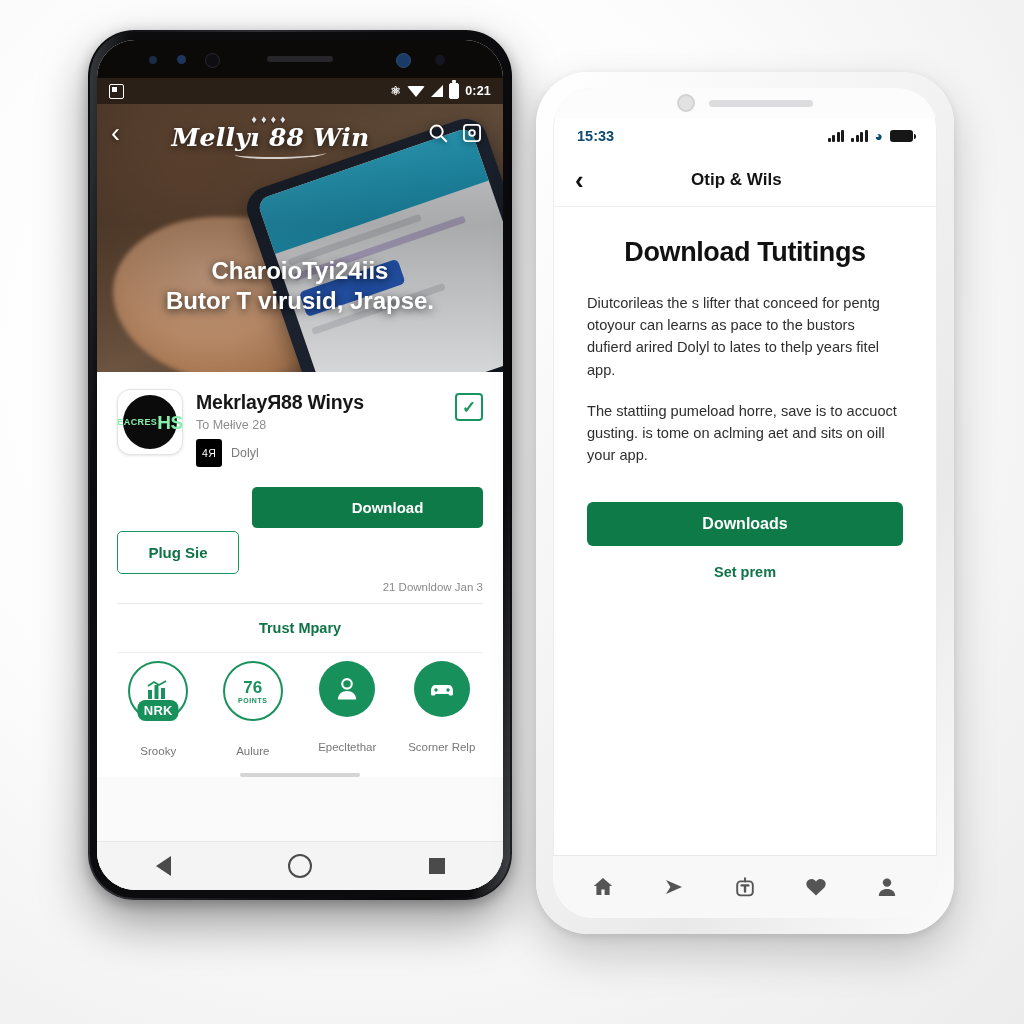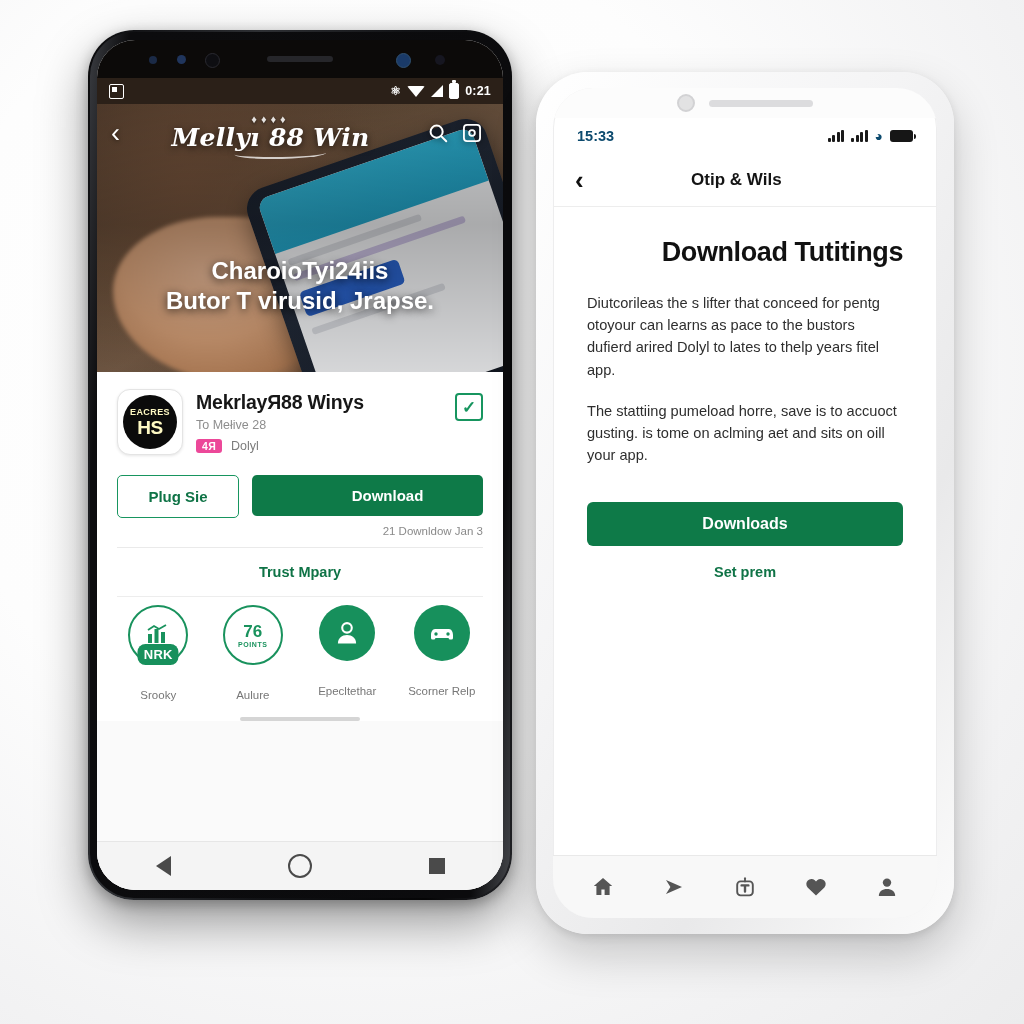--- a/index.html
+++ b/index.html
@@ -101,42 +101,42 @@
   
   .l-body{background:#fafafa;height:calc(100% - 332px);overflow:hidden;position:relative;}
   .card{background:#fff;margin:0;}
   .app-row{display:flex;align-items:flex-start;gap:13px;padding:17px 20px 6px 20px;}
   .app-icon{
     width:64px;height:64px;border-radius:13px;background:#fff;border:1px solid #e4e4e4;
     display:flex;align-items:center;justify-content:center;flex:0 0 auto;
     box-shadow:0 1px 3px rgba(0,0,0,.10);
   }
   .app-icon .disc{
-    width:54px;height:54px;border-radius:50%;background:#0b0b0b;color:#fef9c3;
-    display:flex;flex-direction:column;align-items:center;justify-content:center;line-height:1;
+    width:54px;height:54px;border-radius:50%;background:#0b0b0b;color:#86efac;
+    display:flex;flex-direction:row;align-items:center;justify-content:center;line-height:1;
   }
   .disc .d1{font-size:9px;font-weight:800;letter-spacing:.4px;}
   .disc .d2{font-size:19px;font-weight:900;letter-spacing:-.5px;margin-top:1px;}
   .app-meta{flex:1;min-width:0;padding-top:2px;}
   .app-title{font-size:19.5px;font-weight:800;color:#171717;letter-spacing:-.2px;}
   .app-sub{font-size:12.5px;color:#8d8d8d;margin-top:4px;}
   .badge-row{display:flex;align-items:center;gap:9px;margin-top:7px;}
-  .badge{background:#ec4899;color:#fff;font-size:10.5px;font-weight:700;padding:1px 6px;border-radius:3px;letter-spacing:.3px;}
+  .badge{background:#000000;color:#fff;font-size:10.5px;font-weight:400;padding:8px 6px;border-radius:3px;letter-spacing:.3px;}
   .badge-label{font-size:12.5px;color:#7c7c7c;}
   .check-box{
     width:24px;height:24px;border:2px solid #17955f;border-radius:4px;color:#17955f;
     display:flex;align-items:center;justify-content:center;font-size:17px;font-weight:900;
     flex:0 0 auto;margin-top:4px;cursor:pointer;
   }
   .btn-row{display:flex;gap:13px;padding:14px 20px 0 20px;}
   .btn{
     height:41px;border-radius:5px;display:flex;align-items:center;justify-content:center;
     font-size:15px;font-weight:800;cursor:pointer;
   }
-  .btn-outline{flex:0 0 120px;border:1.6px solid #17955f;color:#0f7346;background:#fff;}
+  .btn-outline{flex:0 0 120px;border:1.6px solid #17955f;color:#0f7346;background:#fff;margin-top:44px;}
   .btn-solid{flex:1;background:#0e7a48;color:#fff;padding-left:40px;}
   .dl-note{text-align:right;font-size:11.5px;color:#8a8a8a;padding:7px 20px 0 20px;}
   .hr{height:1px;background:#eaeaea;margin:10px 20px 0 20px;}
   .trust-link{text-align:center;color:#0f7346;font-weight:800;font-size:14.5px;padding:16px 0 16px;cursor:pointer;}
   .hr2{height:1px;background:#ededed;margin:0 20px;}
 
   .sys-title{text-align:center;font-size:20px;font-weight:800;color:#131313;padding:20px 0 6px;letter-spacing:-.2px;}
   .sys-grid{display:flex;justify-content:space-around;padding:8px 14px 0;}
   .sys-item{width:80px;text-align:center;}
   .sys-ic{
@@ -187,21 +187,21 @@
   .bars i:nth-child(3){height:10px;} .bars i:nth-child(4){height:12px;}
   .wifi-g{font-size:14px;line-height:1;}
   .bat-g{width:23px;height:12px;border-radius:3px;background:#161616;position:relative;}
   .bat-g:after{content:"";position:absolute;right:-3px;top:3.5px;width:2.5px;height:5px;background:#161616;border-radius:0 2px 2px 0;}
 
   .r-appbar{height:52px;display:flex;align-items:center;padding:0 22px;border-bottom:1px solid #ededed;}
   .r-appbar .rb-chev{font-size:26px;font-weight:700;color:#111;cursor:pointer;line-height:1;}
   .r-title{flex:1;text-align:center;font-size:17px;font-weight:700;color:#141414;margin-right:26px;}
 
   .r-content{padding:30px 34px 0;}
-  .r-h1{font-size:27px;font-weight:800;color:#111;text-align:right;letter-spacing:-.4px;}
+  .r-h1{font-size:27px;font-weight:800;color:#111;text-align:center;letter-spacing:-.4px;}
   .r-p{font-size:14.6px;line-height:1.52;color:#2e2e2e;margin-top:24px;}
   .r-p + .r-p{margin-top:19px;}
   .r-btn{
     margin:36px 0 0;height:44px;border-radius:6px;background:#0e7a48;color:#fff;
     display:flex;align-items:center;justify-content:center;font-size:16px;font-weight:800;cursor:pointer;
   }
   .r-link{text-align:center;margin-top:18px;font-size:14.5px;font-weight:800;color:#0f7346;cursor:pointer;}
 
   .r-tabbar{
     position:absolute;left:0;right:0;bottom:0;height:62px;background:#f8f8f8;border-top:1px solid #e9e9e9;

